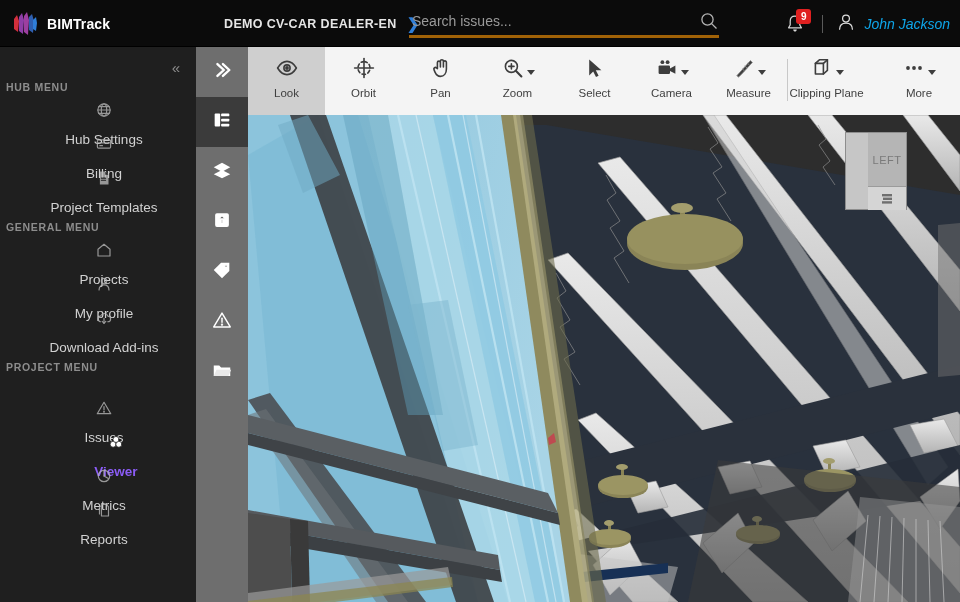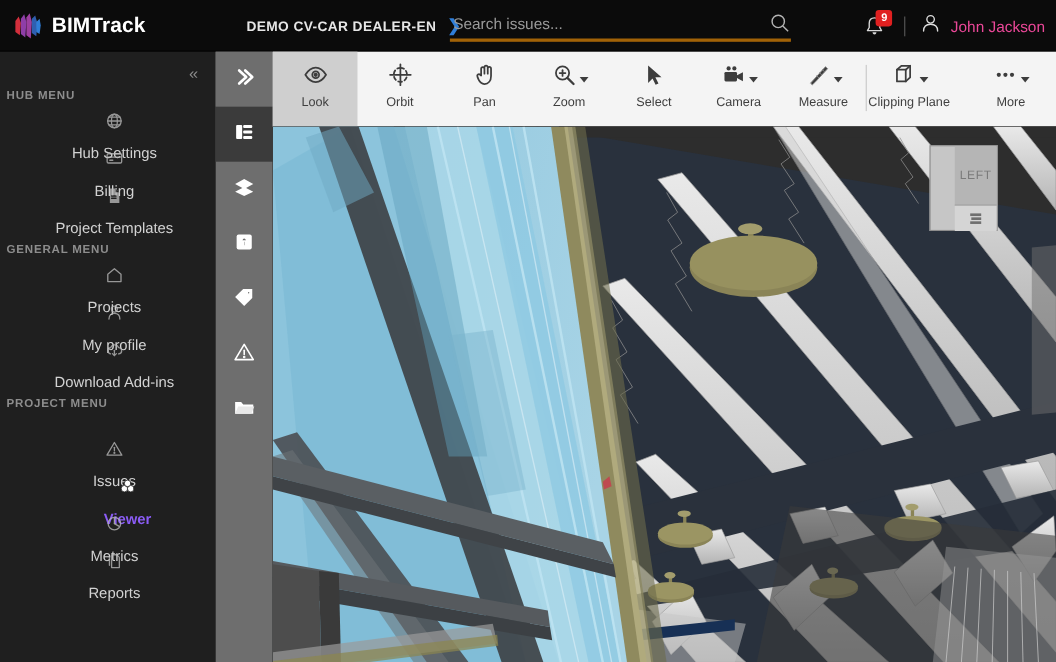--- a/index.html
+++ b/index.html
@@ -12,21 +12,21 @@
   #app { position: relative; width: 960px; height: 602px; overflow: hidden; }
 
   
   #topbar {
     position: absolute; left: 0; top: 0; width: 960px; height: 47px;
     background: #0b0b0b;
     border-bottom: 1px solid #000;
   }
   #brand { position: absolute; left: 12px; top: 0; height: 47px; display: flex; align-items: center; gap: 9px; }
   #brand-logo { width: 26px; height: 28px; position: relative; }
-  #brand-name { color: #ffffff; font-size: 19px; font-weight: bold; letter-spacing: .1px; text-align: right; }
+  #brand-name { color: #ffffff; font-size: 14px; font-weight: bold; letter-spacing: .1px; text-align: right; }
 
   #breadcrumb { position: absolute; left: 224px; top: 0; height: 47px; display: flex; align-items: center; gap: 10px; }
   #bc-text { color: #e6e6e6; font-size: 12.5px; font-weight: bold; letter-spacing: .35px; }
   #bc-arrow { color: #2f7ed8; font-size: 15px; font-weight: bold; line-height: 1; }
 
   #search-wrap {
     position: absolute; left: 409px; top: 9px; width: 310px; height: 29px;
     border-bottom: 3px solid #a16207;
     display: flex; align-items: center; justify-content: space-between;
   }
@@ -41,21 +41,21 @@
   #topright { position: absolute; right: 10px; top: 0; height: 47px; display: flex; align-items: center; gap: 0; }
   #bell-btn { position: relative; width: 34px; height: 34px; display: flex; align-items: center; justify-content: center; }
   #bell-badge {
     position: absolute; top: 2px; right: 1px;
     min-width: 15px; height: 15px; padding: 0 3px;
     background: #e02020; color: #fff; border-radius: 3px;
     font-size: 10px; font-weight: bold; line-height: 15px; text-align: center;
   }
   #tr-sep { width: 1px; height: 18px; background: #5a5a5a; margin: 0 13px 0 10px; }
   #user-btn { display: flex; align-items: center; gap: 8px; }
-  #user-name { color: #ec4899; font-size: 14px; }
+  #user-name { color: #0ea5e9; font-size: 14px; font-style: italic; }
 
   
   #sidebar {
     position: absolute; left: 0; top: 47px; width: 196px; height: 555px;
     background: #1f1f1f;
   }
   #collapse-btn {
     position: absolute; right: 8px; top: 8px; width: 24px; height: 24px;
     display: flex; align-items: center; justify-content: center;
     color: #8c8c8c; font-size: 15px; line-height: 1;

